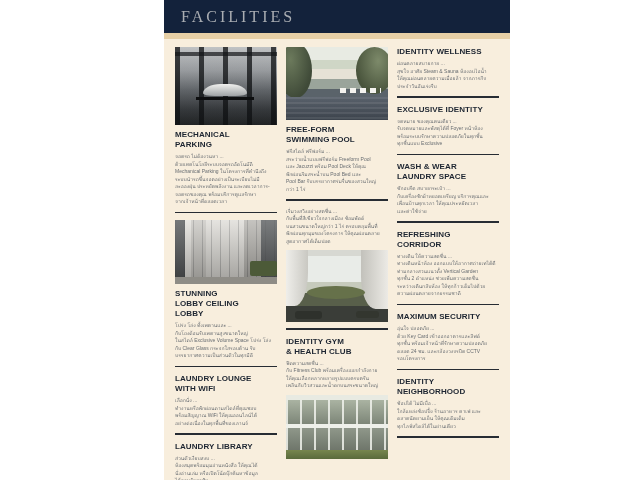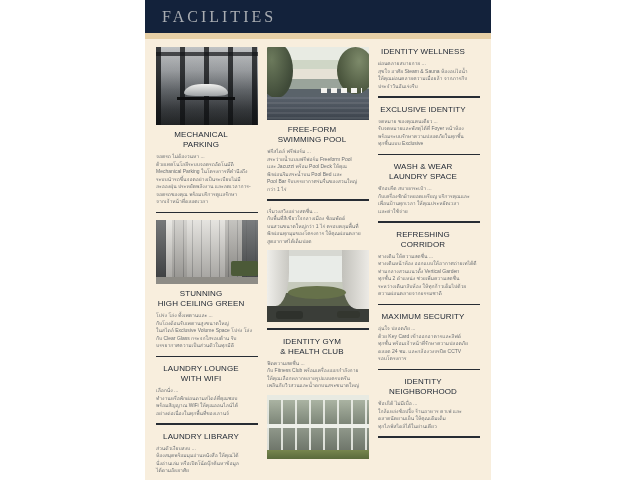--- a/index.html
+++ b/index.html
@@ -1,26 +1,26 @@
 <!DOCTYPE html>
 <html><head>
 <meta charset="utf-8">
 <style>
   html,body{margin:0;padding:0;background:#ffffff;}
   .canvas{position:relative;width:640px;height:480px;background:#ffffff;overflow:hidden;
           font-family:"Liberation Sans",sans-serif;}
-  .page{position:absolute;left:145px;top:0;width:346px;height:480px;background:#f8eedd;}
+  .page{position:absolute;left:164px;top:0;width:346px;height:480px;background:#f8eedd;}
   .hdr{height:33px;background:#13223b;display:flex;align-items:center;}
   .hdr-title{font-family:"Liberation Serif",serif;font-weight:400;font-size:16px;
              letter-spacing:3px;color:#a9adb2;padding-left:17px;}
   .band{height:6px;background:#e6cfa6;}
   .content{display:flex;gap:9px;padding:8px 11px 0 11px;}
   .col{flex:1;min-width:0;}
-  .sec-title{font-size:8px;line-height:1.25;font-weight:400;color:#1d2531;
-             margin:0 12px 3px 0;white-space:pre-line;letter-spacing:.1px;text-align:center;}
+  .sec-title{font-size:8px;line-height:1.25;font-weight:700;color:#1d2531;
+             margin:0 12px 3px 0;white-space:pre-line;letter-spacing:.1px;}
   .sec-body{font-size:5px;line-height:1.5;color:#686d72;margin:0;white-space:pre-line;}
   .rule{height:1.5px;background:#272c33;margin:6px 0 7px 0;}
   .ph{position:relative;width:100%;overflow:hidden;margin:0 0 5px 0;}
 
   
   .img-parking{height:78px;background:linear-gradient(180deg,#c9cbcc 0%,#9b9ea1 30%,#5c6064 55%,#2b2e31 80%,#141617 100%);}
   .pk-bars{position:absolute;inset:0;background:repeating-linear-gradient(90deg,rgba(18,20,22,.78) 0 5px,rgba(130,134,138,.12) 5px 24px);}
   .pk-beam{position:absolute;left:0;top:6%;width:100%;height:5%;background:rgba(20,22,24,.7);}
   .pk-car{position:absolute;left:27%;top:47%;width:44%;height:16%;background:linear-gradient(180deg,#f0f0ee,#9fa3a5);
           border-radius:45% 45% 30% 30% / 85% 85% 25% 25%;}
@@ -98,21 +98,21 @@
 จากเจ้าหน้าที่ตลอดเวลา</p>
           <div class="rule"></div>
         </section>
 
         <section>
           <div class="ph img-lobby">
             <div class="lb-green"></div>
             <div class="lb-floor"></div>
           </div>
           <h3 class="sec-title">STUNNING
-HIGH CEILING GREEN</h3>
+LOBBY CEILING LOBBY</h3>
           <p class="sec-body">โปร่ง โล่ง ทั้งเพดานและ ...
 กับโถงต้อนรับเพดานสูงขนาดใหญ่
 ในสไตล์ Exclusive Volume Space โปร่ง โล่ง
 กับ Clear Glass กระจกใสรอบด้าน รับ
 บรรยากาศความเป็นส่วนตัวในทุกมิติ</p>
           <div class="rule"></div>
         </section>
 
         <section>
           <h3 class="sec-title">LAUNDRY LOUNGE

